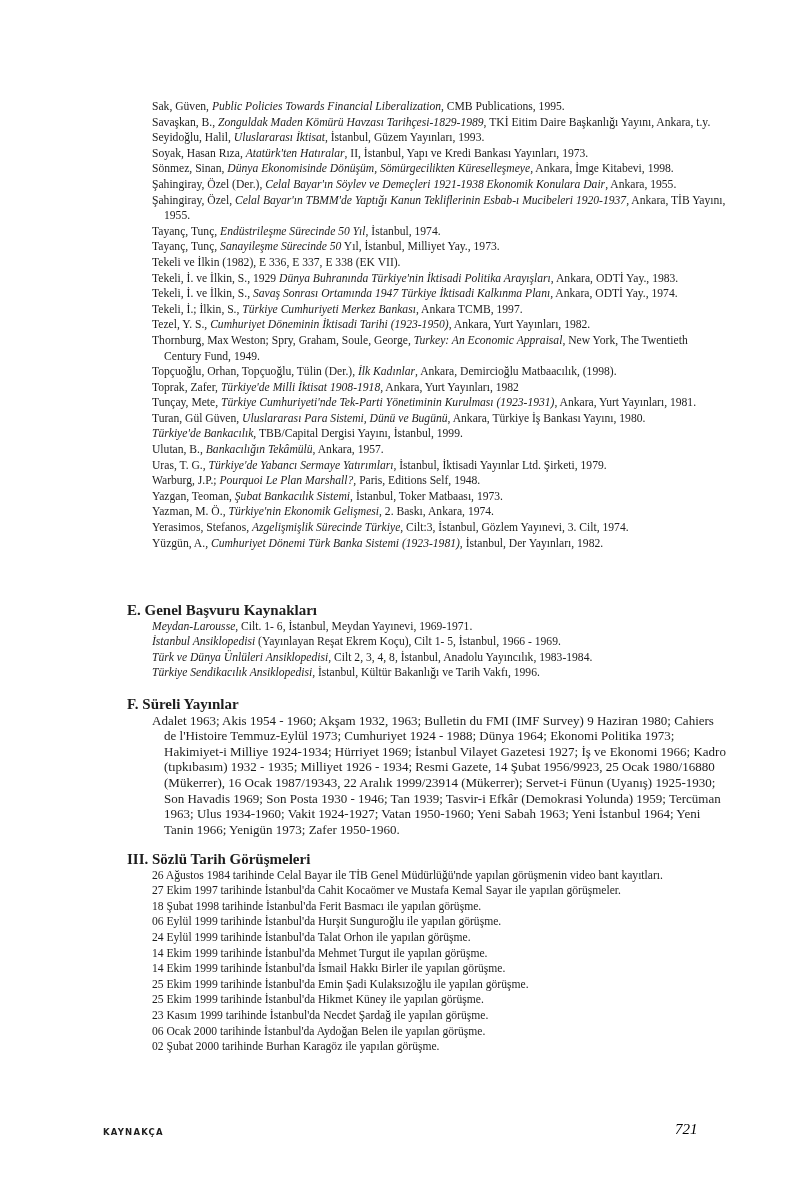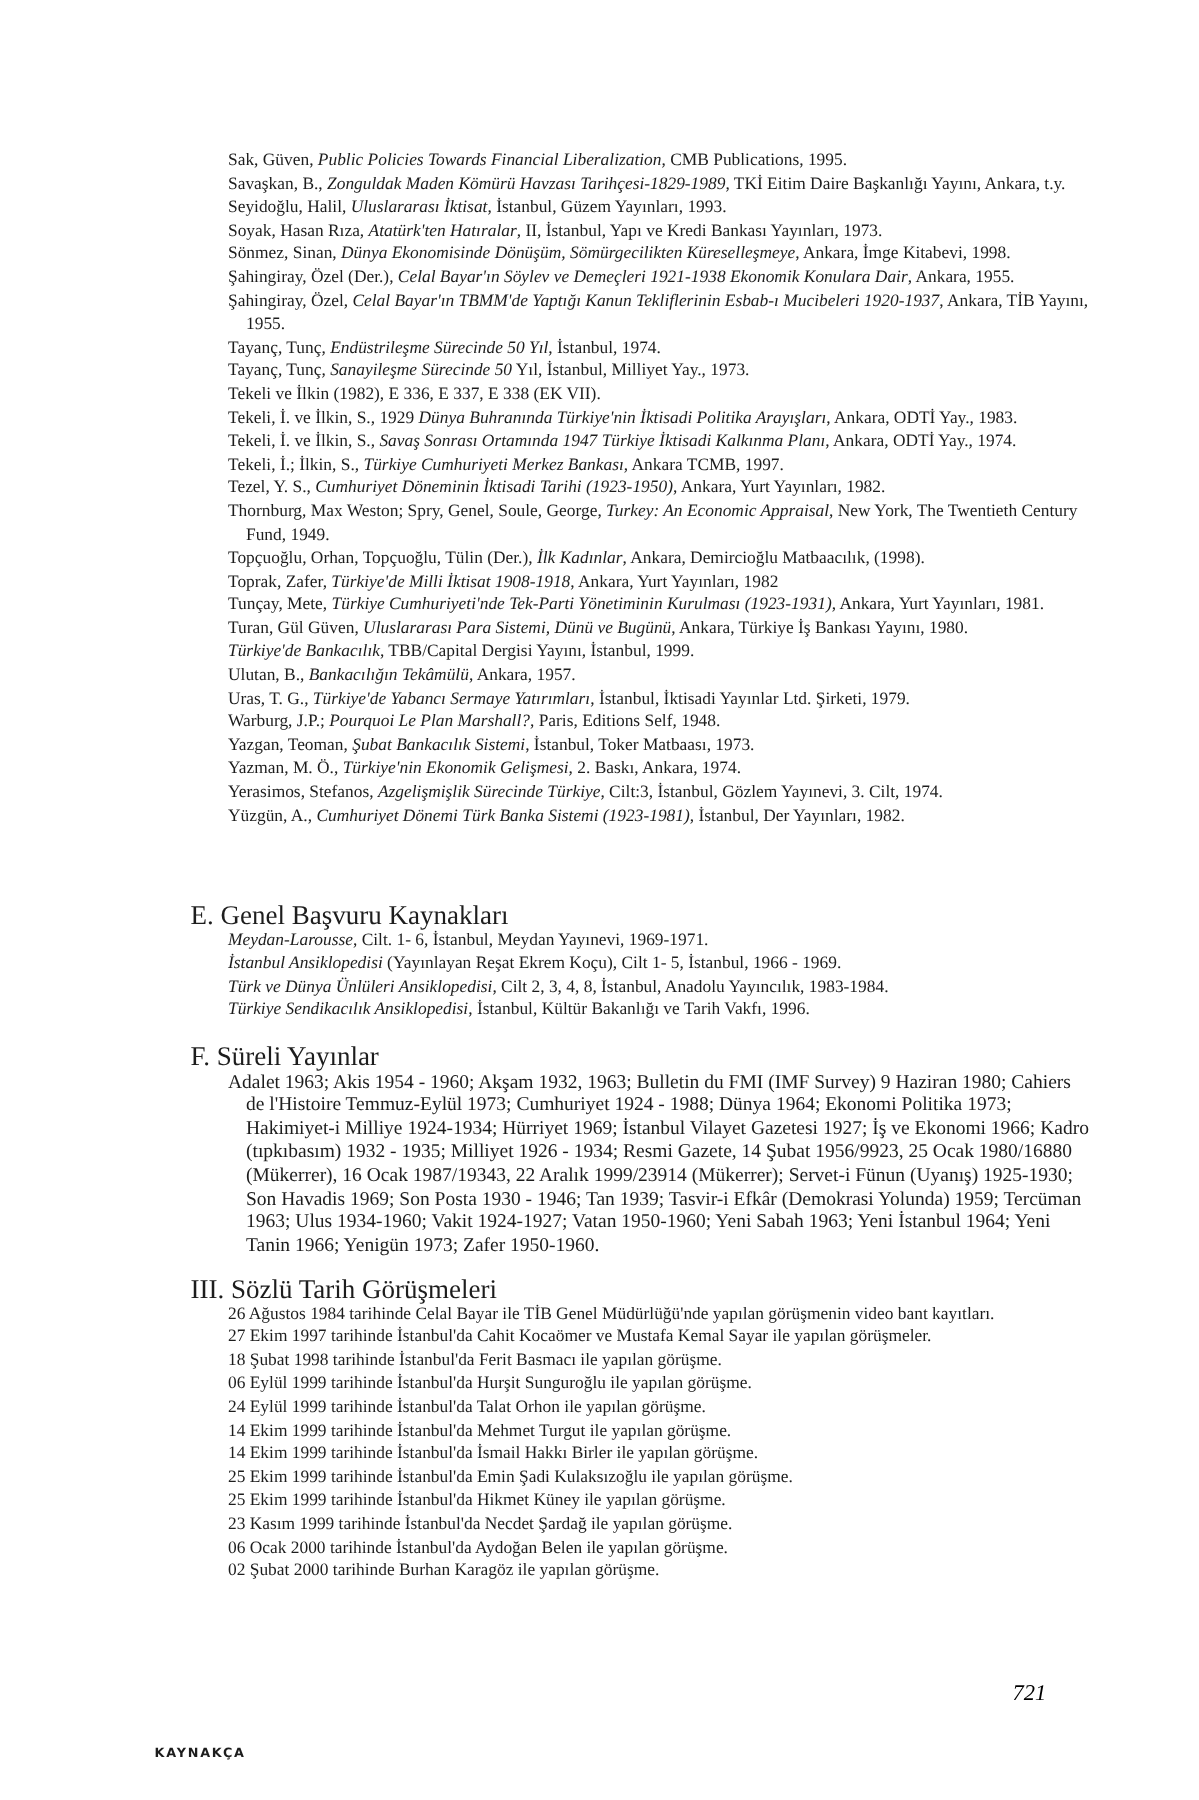--- a/index.html
+++ b/index.html
@@ -4,25 +4,25 @@
 <style>
   html, body { margin: 0; padding: 0; background: #ffffff; }
   body { width: 799px; height: 1200px; position: relative; overflow: hidden;
          font-family: "DejaVu Serif", "Liberation Serif", serif; color: #1d1d1d; }
   .page { position: absolute; left: 0; top: 0; width: 799px; height: 1200px; }
   .block { position: absolute; left: 103px; width: 600px; margin-left: 24px; }
   .entry { font-family: "Liberation Serif", "DejaVu Serif", serif; font-size: 11.6px;
            line-height: 15.6px; padding-left: 37px; text-indent: -12px; margin-left: 0;
            white-space: normal; }
   .entry .it { font-style: italic; }
-  .head { font-family: "Liberation Serif", "DejaVu Serif", serif; font-weight: normal;
-          font-size: 18px; line-height: 15.6px; }
+  .head { font-family: "Liberation Serif", "DejaVu Serif", serif; font-weight: bold;
+          font-size: 15px; line-height: 15.6px; }
   .para { font-family: "Liberation Serif", "DejaVu Serif", serif; font-size: 13px;
           line-height: 15.6px; padding-left: 37px; text-indent: -12px; width: 563px; }
-  .footer-left { position: absolute; left: 103px; top: 1164px; font-family: "DejaVu Sans", sans-serif;
+  .footer-left { position: absolute; left: 103px; top: 1127px; font-family: "DejaVu Sans", sans-serif;
                  font-weight: bold; font-size: 8.5px; letter-spacing: 1.2px; color: #1d1d1d; }
   .footer-right { position: absolute; left: 675px; top: 1121px; font-family: "Liberation Serif", serif;
                   font-style: italic; font-size: 15px; color: #000000; }
 </style>
 </head>
 <body>
 
 <div class="page">
 
   <div class="block" style="top:99px;" id="biblist">
@@ -33,21 +33,21 @@
       <div class="entry"><span>Sönmez, Sinan, </span><span class="it">Dünya Ekonomisinde Dönüşüm, Sömürgecilikten Küreselleşmeye</span><span>, Ankara, İmge Kitabevi, 1998.</span></div>
       <div class="entry"><span>Şahingiray, Özel (Der.), </span><span class="it">Celal Bayar'ın Söylev ve Demeçleri 1921-1938 Ekonomik Konulara Dair</span><span>, Ankara, 1955.</span></div>
       <div class="entry"><span>Şahingiray, Özel, </span><span class="it">Celal Bayar'ın TBMM'de Yaptığı Kanun Tekliflerinin Esbab-ı Mucibeleri 1920-1937</span><span>, Ankara, TİB Yayını, 1955.</span></div>
       <div class="entry"><span>Tayanç, Tunç, </span><span class="it">Endüstrileşme Sürecinde 50 Yıl</span><span>, İstanbul, 1974.</span></div>
       <div class="entry"><span>Tayanç, Tunç, </span><span class="it">Sanayileşme Sürecinde 50</span><span> Yıl, İstanbul, Milliyet Yay., 1973.</span></div>
       <div class="entry"><span>Tekeli ve İlkin (1982), E 336, E 337, E 338 (EK VII).</span></div>
       <div class="entry"><span>Tekeli, İ. ve İlkin, S., 1929 </span><span class="it">Dünya Buhranında Türkiye'nin İktisadi Politika Arayışları</span><span>, Ankara, ODTİ Yay., 1983.</span></div>
       <div class="entry"><span>Tekeli, İ. ve İlkin, S., </span><span class="it">Savaş Sonrası Ortamında 1947 Türkiye İktisadi Kalkınma Planı</span><span>, Ankara, ODTİ Yay., 1974.</span></div>
       <div class="entry"><span>Tekeli, İ.; İlkin, S., </span><span class="it">Türkiye Cumhuriyeti Merkez Bankası</span><span>, Ankara TCMB, 1997.</span></div>
       <div class="entry"><span>Tezel, Y. S., </span><span class="it">Cumhuriyet Döneminin İktisadi Tarihi (1923-1950)</span><span>, Ankara, Yurt Yayınları, 1982.</span></div>
-      <div class="entry"><span>Thornburg, Max Weston; Spry, Genel, Soule, George, </span><span class="it">Turkey: An Economic Appraisal</span><span>, New York, The Twentieth Century Fund, 1949.</span></div>
+      <div class="entry"><span>Thornburg, Max Weston; Spry, Graham, Soule, George, </span><span class="it">Turkey: An Economic Appraisal</span><span>, New York, The Twentieth Century Fund, 1949.</span></div>
       <div class="entry"><span>Topçuoğlu, Orhan, Topçuoğlu, Tülin (Der.), </span><span class="it">İlk Kadınlar</span><span>, Ankara, Demircioğlu Matbaacılık, (1998).</span></div>
       <div class="entry"><span>Toprak, Zafer, </span><span class="it">Türkiye'de Milli İktisat 1908-1918</span><span>, Ankara, Yurt Yayınları, 1982</span></div>
       <div class="entry"><span>Tunçay, Mete, </span><span class="it">Türkiye Cumhuriyeti'nde Tek-Parti Yönetiminin Kurulması (1923-1931)</span><span>, Ankara, Yurt Yayınları, 1981.</span></div>
       <div class="entry"><span>Turan, Gül Güven, </span><span class="it">Uluslararası Para Sistemi, Dünü ve Bugünü</span><span>, Ankara, Türkiye İş Bankası Yayını, 1980.</span></div>
       <div class="entry"><span class="it">Türkiye'de Bankacılık</span><span>, TBB/Capital Dergisi Yayını, İstanbul, 1999.</span></div>
       <div class="entry"><span>Ulutan, B., </span><span class="it">Bankacılığın Tekâmülü</span><span>, Ankara, 1957.</span></div>
       <div class="entry"><span>Uras, T. G., </span><span class="it">Türkiye'de Yabancı Sermaye Yatırımları</span><span>, İstanbul, İktisadi Yayınlar Ltd. Şirketi, 1979.</span></div>
       <div class="entry"><span>Warburg, J.P.; </span><span class="it">Pourquoi Le Plan Marshall?</span><span>, Paris, Editions Self, 1948.</span></div>
       <div class="entry"><span>Yazgan, Teoman, </span><span class="it">Şubat Bankacılık Sistemi</span><span>, İstanbul, Toker Matbaası, 1973.</span></div>
       <div class="entry"><span>Yazman, M. Ö., </span><span class="it">Türkiye'nin Ekonomik Gelişmesi</span><span>, 2. Baskı, Ankara, 1974.</span></div>

